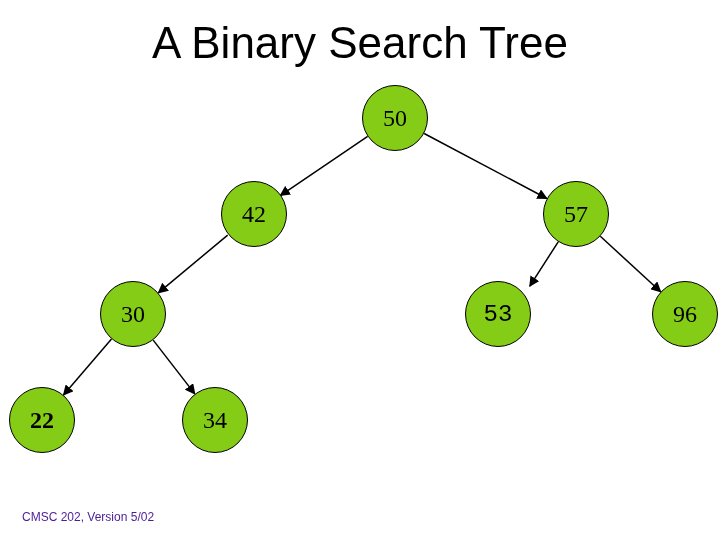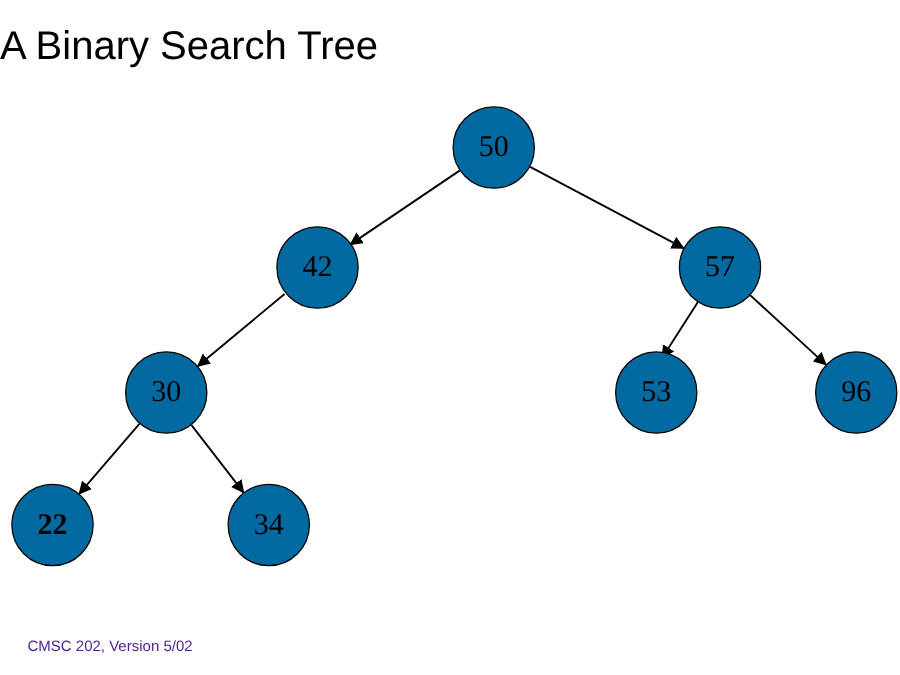--- a/index.html
+++ b/index.html
@@ -10,36 +10,36 @@
     background: #fff;
     font-family: Arial, Helvetica, sans-serif;
     position: relative;
     overflow: hidden;
   }
   .title {
     position: absolute;
     top: 18px;
     left: 0;
     width: 100%;
-    text-align: left;
-    font-size: 32px;
+    text-align: center;
+    font-size: 44px;
     color: #000;
   }
   .footer {
     position: absolute;
     left: 22px;
     bottom: 16px;
     font-size: 12px;
     color: #4c1d95;
   }
   .node {
     position: absolute;
     border: 1px solid #000;
     border-radius: 50%;
-    background: #0369a1;
+    background: #84cc16;
     display: flex;
     align-items: center;
     justify-content: center;
     font-family: "Times New Roman", Times, serif;
     font-size: 24px;
     box-sizing: border-box;
   }
   svg.edges {
     position: absolute;
     top: 0;
@@ -69,19 +69,19 @@
       <line x1="111.50443815162936" y1="339.0387863288713" x2="63.49556184837064" y2="394.9612136711287" stroke="#000" stroke-width="1.5" marker-end="url(#arrow)"></line>
       <line x1="153.19178094714212" y1="340.10157049264717" x2="194.80821905285788" y2="393.89842950735283" stroke="#000" stroke-width="1.5" marker-end="url(#arrow)"></line>
     </g>
 </svg>
 
 <div id="nodes-container">
     <div class="node" style="left: 362px; top: 85px; width: 66px; height: 66px;">50</div>
     <div class="node" style="left: 221px; top: 181px; width: 66px; height: 66px;">42</div>
     <div class="node" style="left: 543px; top: 181px; width: 66px; height: 66px; text-align: right;">57</div>
     <div class="node" style="left: 100px; top: 281px; width: 66px; height: 66px;">30</div>
-    <div class="node" style="left: 492px; top: 281px; width: 66px; height: 66px;">53</div>
+    <div class="node" style="left: 465px; top: 281px; width: 66px; height: 66px; font-family: Liberation Mono, monospace;">53</div>
     <div class="node" style="left: 652px; top: 281px; width: 66px; height: 66px;">96</div>
     <div class="node" style="left: 9px; top: 387px; width: 66px; height: 66px; font-weight: bold;">22</div>
     <div class="node" style="left: 182px; top: 387px; width: 66px; height: 66px;">34</div>
   </div>
 
 <div class="footer">CMSC 202, Version 5/02</div>
 
 </body></html>

